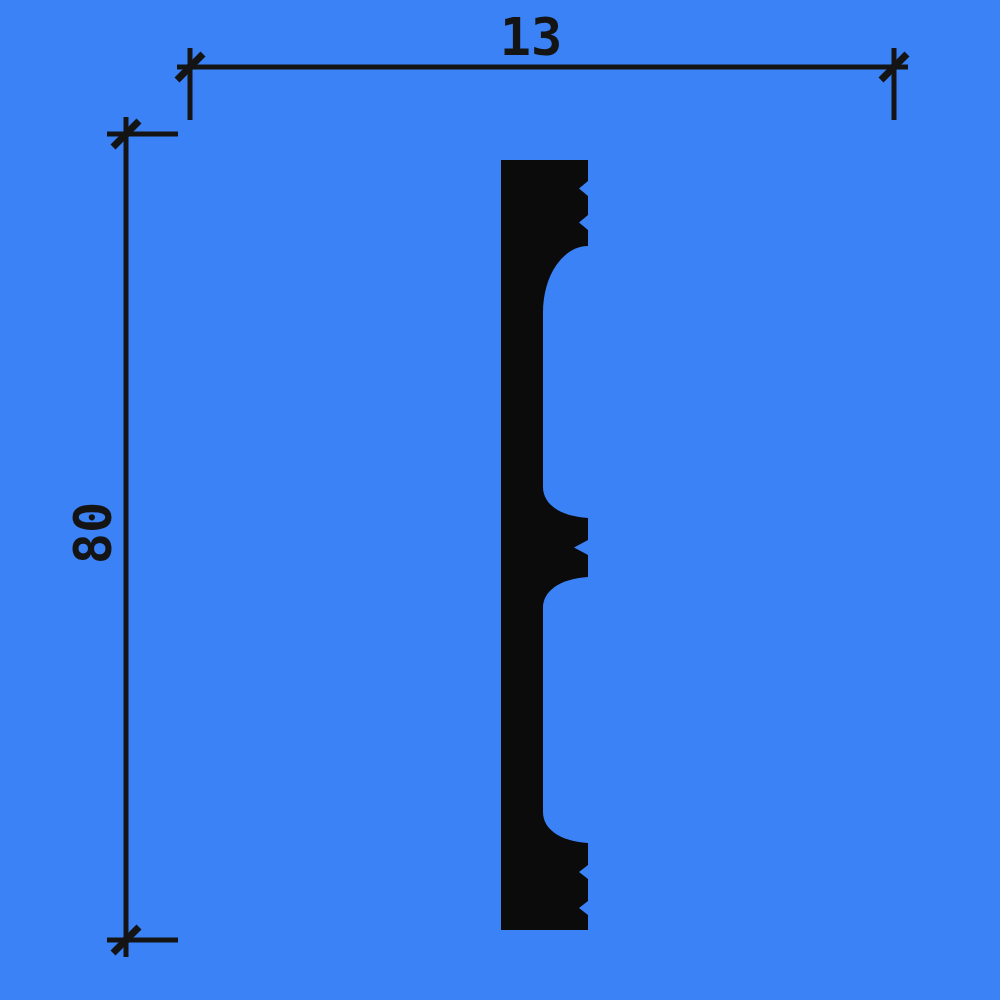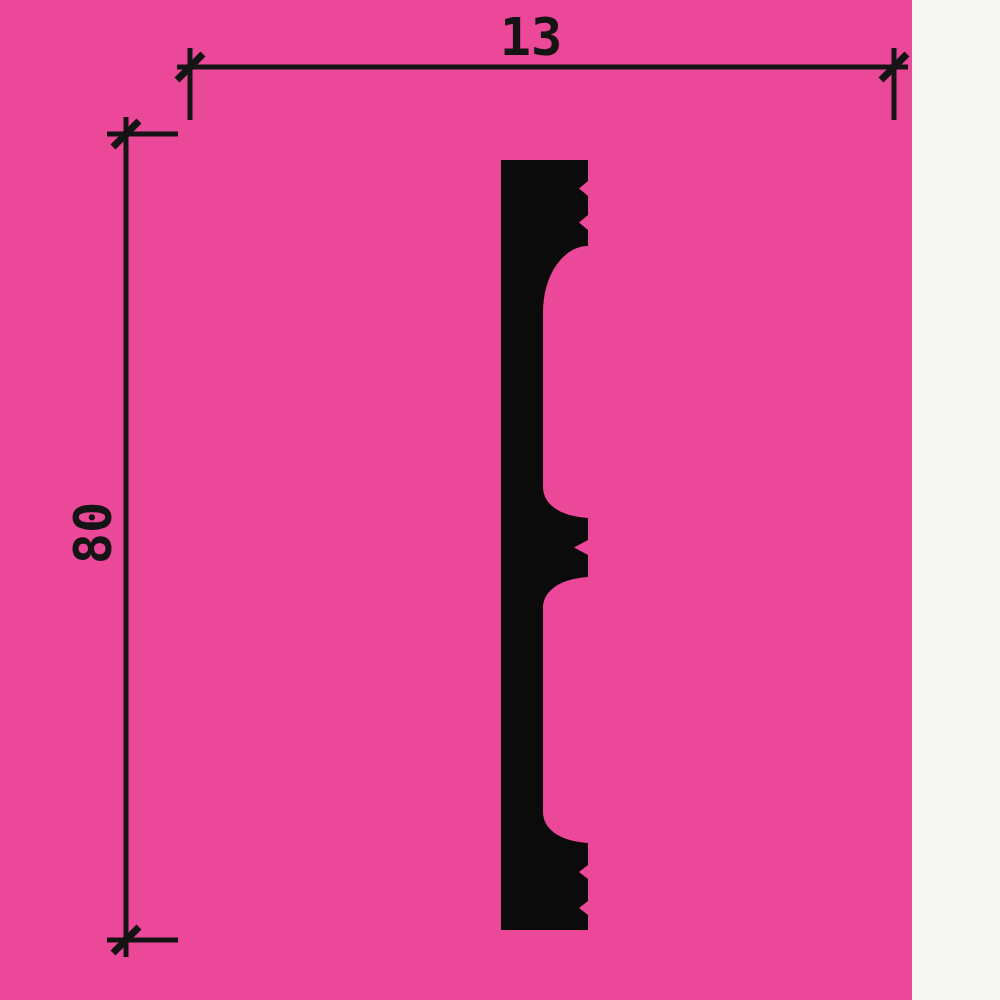--- a/index.html
+++ b/index.html
@@ -4,23 +4,23 @@
 <style>
   html, body {
     margin: 0;
     padding: 0;
   }
   body {
     background: #f6f6f4;
   }
   .canvas {
     position: relative;
-    width: 912px;
+    width: 1000px;
     height: 1000px;
-    background: #ec4899;
+    background: #3b82f6;
     overflow: hidden;
     font-family: "DejaVu Sans Mono", monospace;
   }
   svg { display: block; }
   .dim-stroke {
     stroke: #141414;
     stroke-width: 5;
     fill: none;
     stroke-linecap: butt;
   }

